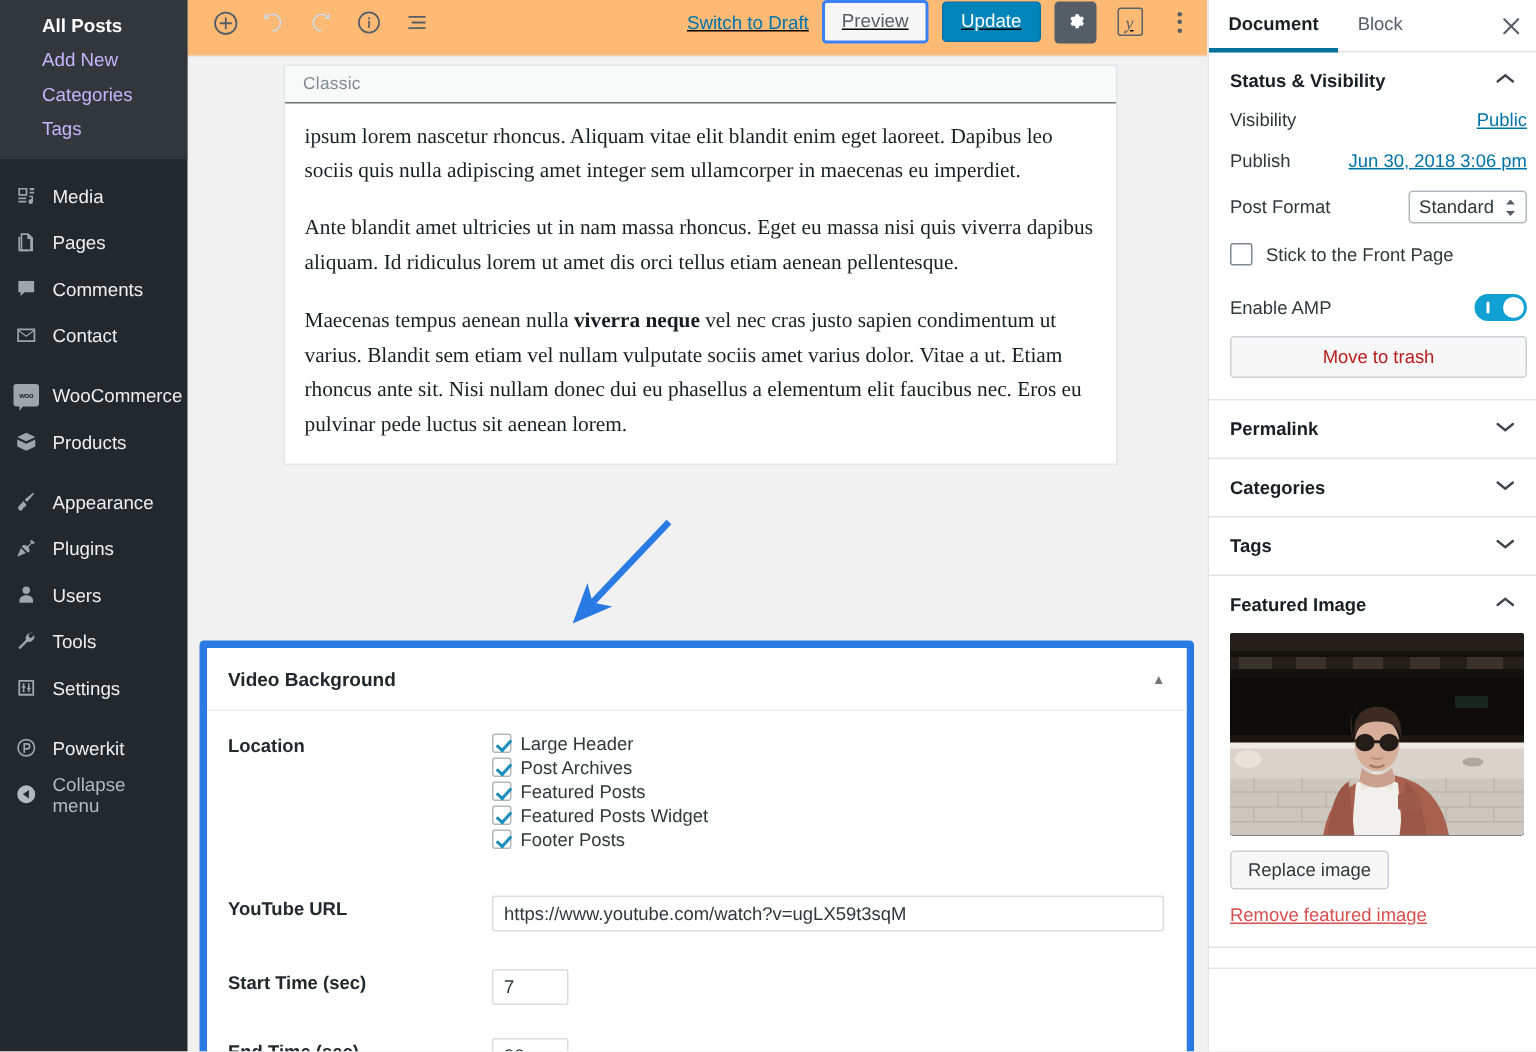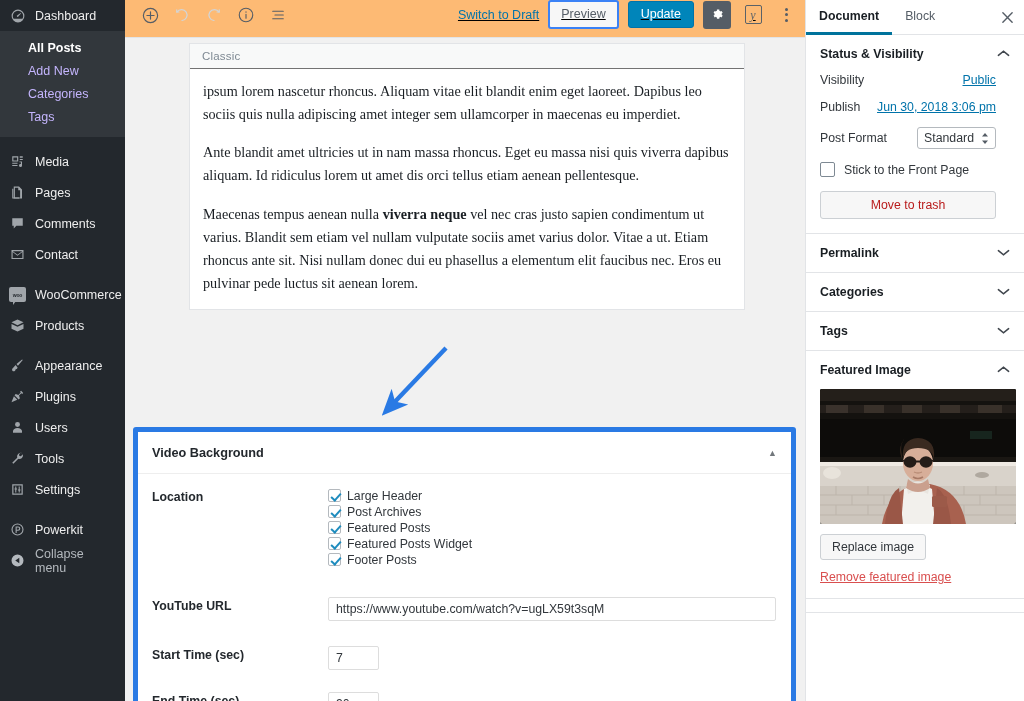--- a/index.html
+++ b/index.html
@@ -165,21 +165,21 @@
     color: #555d66; cursor: pointer; border-bottom: 3px solid transparent; margin-bottom: -1px;
   }
   .st-tab.active { color: #191e23; font-weight: bold; border-bottom-color: #00739c; }
   .st-close { margin-left: auto; width: 34px; display: flex; align-items: center; justify-content: center; color: #555d66; cursor: pointer; font-size: 14px; }
   .pnl { border-bottom: 1px solid #e2e4e7; }
   .pnl-head {
     height: 38px; display: flex; align-items: center; padding: 0 14px;
     font-size: 12.3px; font-weight: bold; color: #191e23; cursor: pointer;
   }
   .pnl-chev { margin-left: auto; color: #40464d; font-size: 10px; }
-  .pnl-body { padding: 0 28px 14px 14px; }
+  .pnl-body { padding: 0 6px 14px 14px; }
   .st-row { display: flex; align-items: center; margin-bottom: 13px; }
   .st-key { font-size: 12.3px; color: #32373c; }
   .st-val { margin-left: auto; font-size: 12.3px; }
   .st-link { color: #0073aa; text-decoration: underline; cursor: pointer; }
   .st-select {
     border: 1px solid #b4b9be; border-radius: 3px; background: #fff;
     font-size: 12.3px; color: #32373c; padding: 3px 6px;
     display: flex; align-items: center; gap: 7px; cursor: pointer;
   }
   .sel-arrows { display: flex; flex-direction: column; gap: 1px; line-height: 0; color: #555d66; font-size: 7px; }
@@ -205,28 +205,20 @@
   .link-remove { display: block; margin-top: 10px; font-size: 12.3px; color: #d94f4f; text-decoration: underline; cursor: pointer; }
   .pnl-clip { height: 14px; overflow: hidden; }
 </style>
 </head>
 <body>
 
 <div class="app">
 
   <nav class="adminmenu">
 
-    <div class="am-item">
-      <span class="am-ico">
-        <svg width="16" height="16" viewBox="0 0 20 20" fill="currentColor">
-            <path d="M10 2a8 8 0 100 16 8 8 0 000-16zm0 1.5A6.5 6.5 0 0116.5 10c0 1.3-.38 2.5-1.03 3.5H4.53A6.46 6.46 0 013.5 10 6.5 6.5 0 0110 3.5zm3.2 2.6l-3.9 3.1a1 1 0 101.1 1.5l3.3-3.7-.5-.9z"></path>
-          </svg>
-      </span>
-      <span>Dashboard</span>
-    </div>
 
 
     <div class="am-sub">
       <div class="am-sub-item active">All Posts</div>
       <div class="am-sub-item">Add New</div>
       <div class="am-sub-item">Categories</div>
       <div class="am-sub-item">Tags</div>
     </div>
 
     <div class="am-gap"></div>
@@ -535,20 +527,27 @@
                 <svg width="8" height="11" viewBox="0 0 8 11" fill="currentColor">
                     <path d="M4 0l3 3.4H1L4 0zM4 11L1 7.6h6L4 11z"></path>
                   </svg>
               </span>
             </span>
           </span>
         </div>
         <div class="st-check-row">
           <span class="cbx-lg"></span>
           <span class="st-key">Stick to the Front Page</span>
+        </div>
+        <div class="amp-row">
+          <span class="st-key">Enable AMP</span>
+          <span class="toggle">
+              <span class="bar"></span>
+              <span class="knob"></span>
+            </span>
         </div>
         <button class="btn-trash">Move to trash</button>
       </div>
     </div>
 
     <div class="pnl">
       <div class="pnl-head">
         <span>Permalink</span>
         <span class="pnl-chev">
           <svg width="13" height="9" viewBox="0 0 14 9" fill="none" stroke="currentColor" stroke-width="1.7" stroke-linecap="round">

